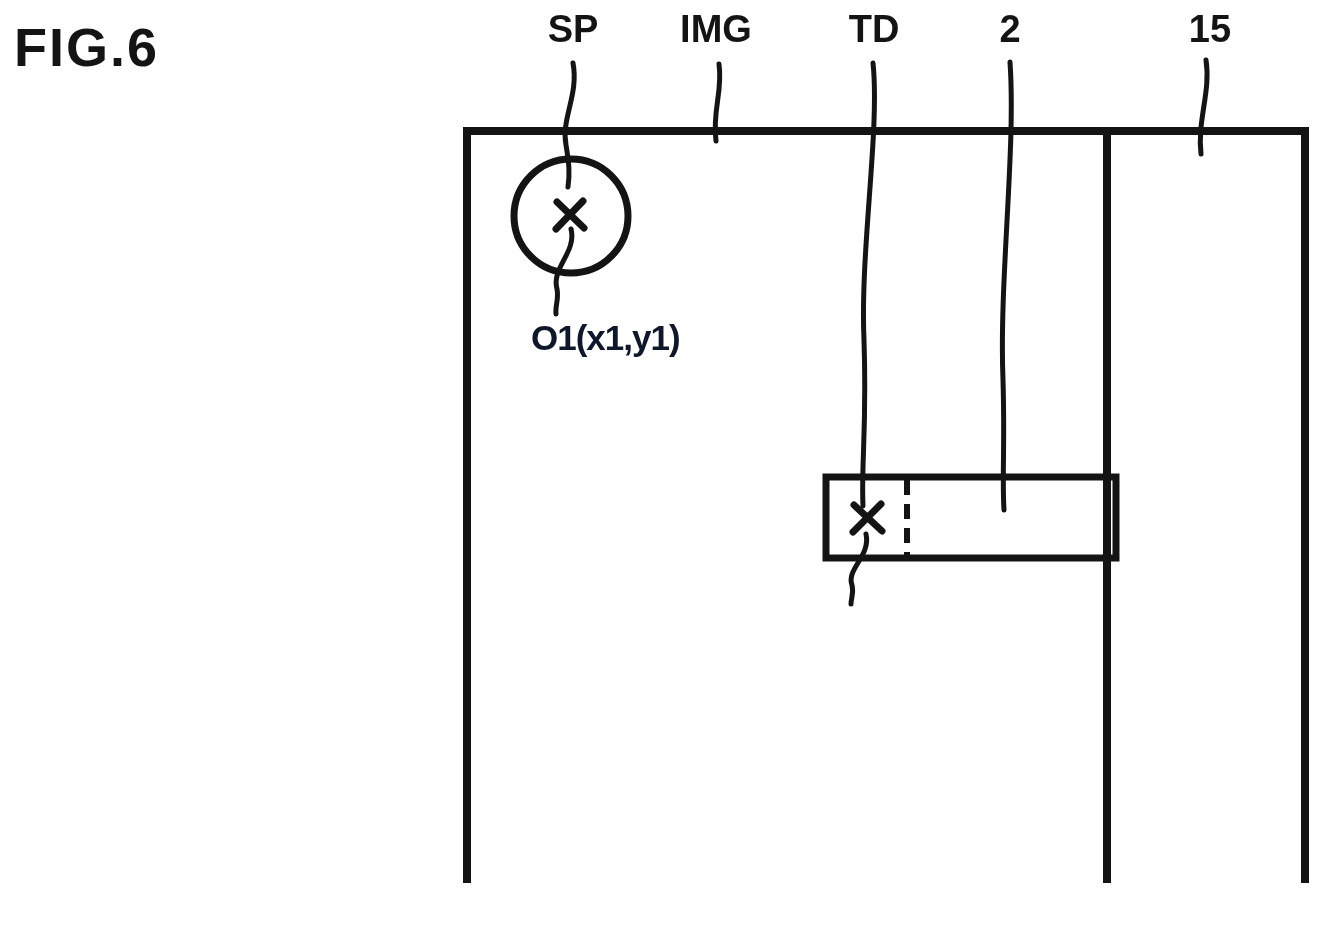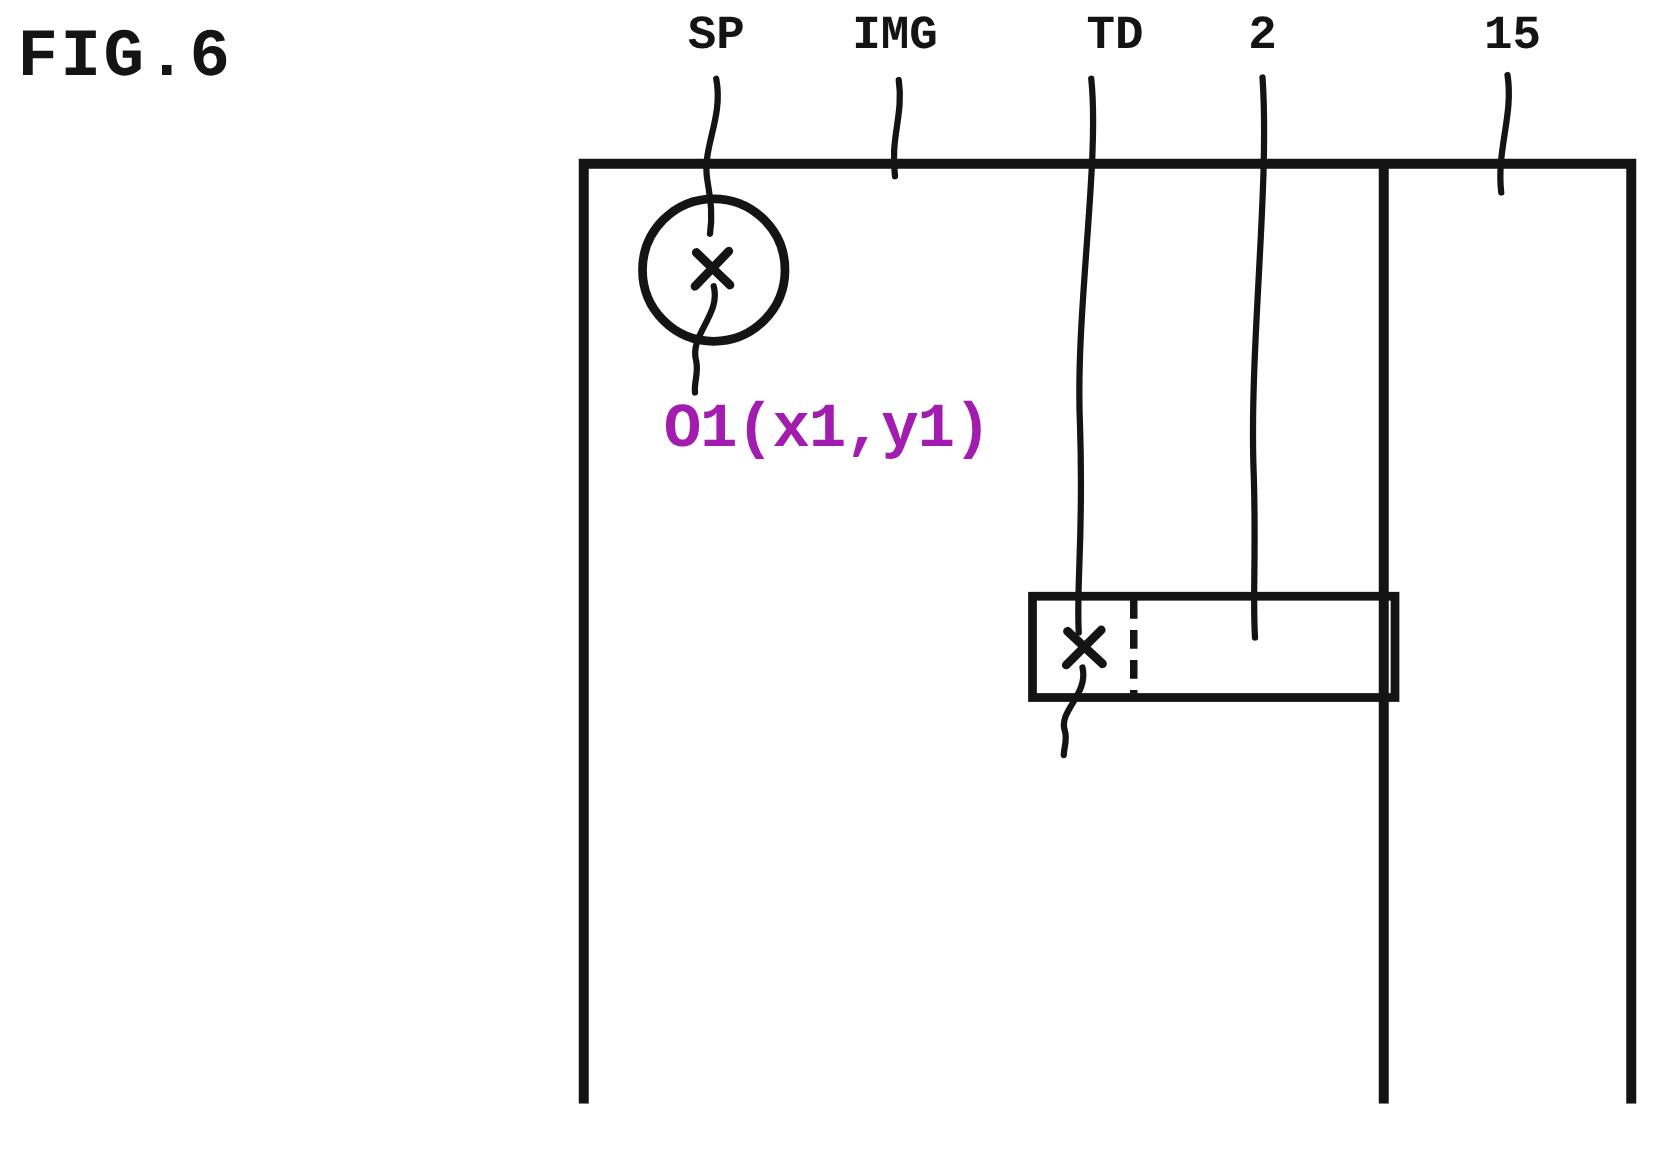--- a/index.html
+++ b/index.html
@@ -6,21 +6,21 @@
     margin: 0;
     padding: 0;
     background: #ffffff;
   }
   .canvas {
     position: relative;
     width: 1327px;
     height: 883px;
     background: #ffffff;
     overflow: hidden;
-    font-family: Liberation Mono, monospace;
+    font-family: Liberation Sans, sans-serif;
     color: #141414;
   }
   .fig-title {
     position: absolute;
     left: 14px;
     top: 16px;
     font-size: 54px;
     font-weight: bold;
     letter-spacing: 2px;
     color: #141414;
@@ -31,45 +31,45 @@
     top: 10px;
     transform: translateX(-50%);
     font-size: 38px;
     font-weight: bold;
     color: #141414;
     white-space: nowrap;
     line-height: 1;
   }
   .pt-label {
     position: absolute;
-    font-size: 50px;
+    font-size: 35px;
     font-weight: bold;
     letter-spacing: -1px;
-    color: #a21caf;
+    color: #0f172a;
     white-space: nowrap;
     line-height: 1;
   }
   svg.diagram {
     position: absolute;
     left: 0;
     top: 0;
     width: 1327px;
     height: 925px;
   }
 </style>
 </head>
 <body>
 
 <div class="canvas">
 
   <div class="fig-title">FIG.6</div>
 
   <div class="ref-label" style="left:573px;">SP</div>
   <div class="ref-label" style="left:716px;">IMG</div>
-  <div class="ref-label" style="left:892px;">TD</div>
+  <div class="ref-label" style="left:874px;">TD</div>
   <div class="ref-label" style="left:1010px;">2</div>
   <div class="ref-label" style="left:1210px;">15</div>
 
   <svg class="diagram" viewBox="0 0 1327 925">
 
     <rect x="467" y="131" width="838" height="770" fill="none" stroke="#141414" stroke-width="8"></rect>
 
     <line x1="1107" y1="131" x2="1107" y2="901" stroke="#141414" stroke-width="8"></line>
 
     <circle cx="571" cy="216" r="57" fill="none" stroke="#141414" stroke-width="7"></circle>

